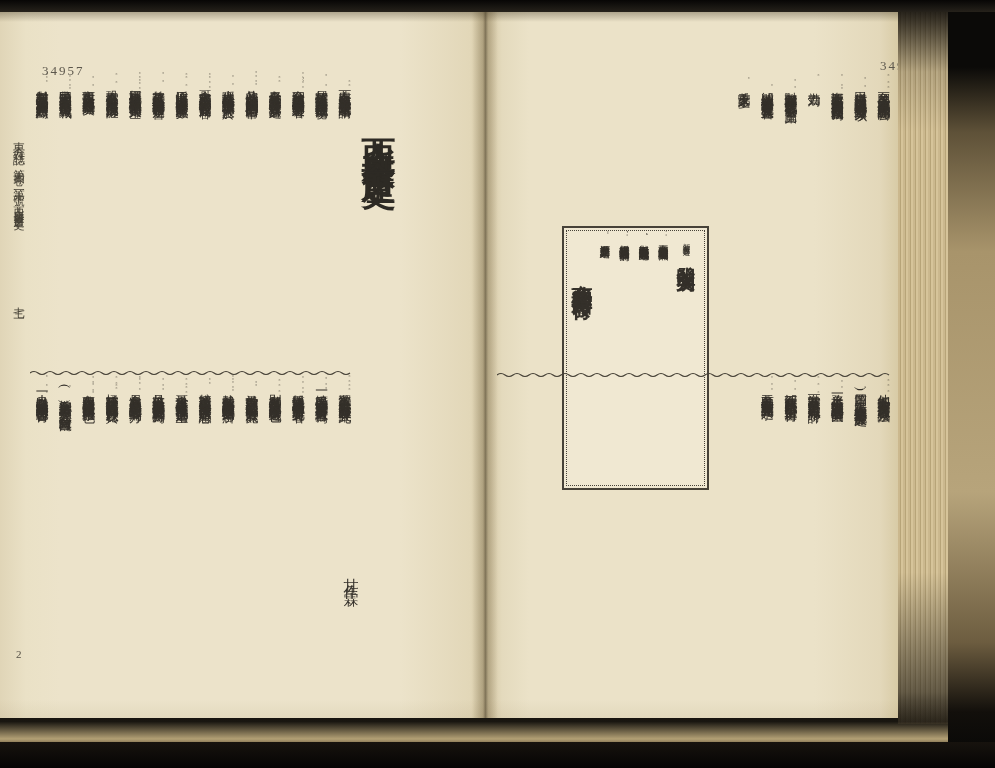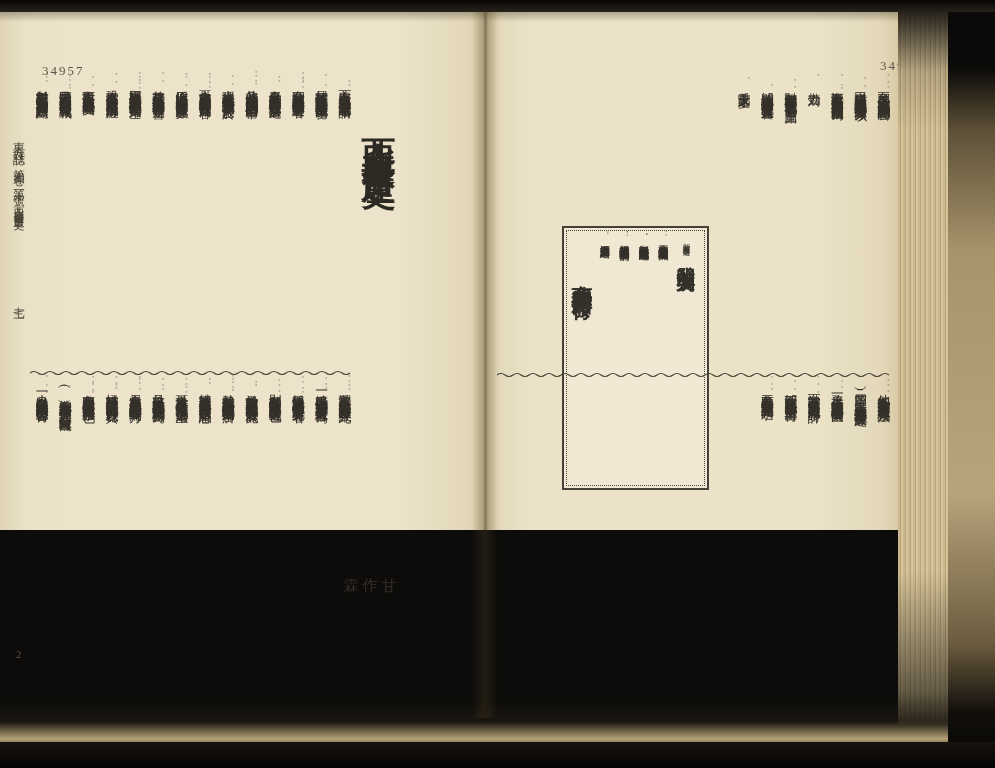--- a/index.html
+++ b/index.html
@@ -3,21 +3,21 @@
 <meta charset="utf-8">
 <style>
   html,body{margin:0;padding:0;background:#0d0c0a;}
   .stage{position:relative;width:995px;height:768px;overflow:hidden;
     font-family:"Liberation Serif","DejaVu Serif",serif;color:#34302a;}
   .band-top{position:absolute;left:0;top:0;width:995px;height:12px;
     background:linear-gradient(180deg,#070605,#26221b);}
   .band-bottom{position:absolute;left:0;top:742px;width:995px;height:26px;
     background:linear-gradient(180deg,#17130e,#050404);}
   .book{position:absolute;left:0;top:12px;width:995px;height:730px;}
-  .page{position:absolute;top:0;height:518px;}
+  .page{position:absolute;top:0;height:706px;}
   .page-left{left:0;width:484px;
     background:linear-gradient(90deg,#e0d5b7 0,#eae1c6 26px,#ece3ca 60px,#ece3ca 400px,#e2d7b8 470px,#d3c5a0 100%);}
   .page-right{left:484px;width:414px;
     background:linear-gradient(90deg,#cfc09a 0,#e4dabd 18px,#ebe2c8 45px,#ebe2c8 330px,#e3d8ba 396px,#d8cba6 100%);}
   .book::before{content:"";position:absolute;left:0;top:0;width:898px;height:10px;
     background:linear-gradient(180deg,rgba(60,50,30,.35),rgba(60,50,30,0));z-index:5;}
   .spine{position:absolute;left:472px;top:0;width:26px;height:706px;z-index:4;
     background:linear-gradient(90deg,rgba(80,65,38,0) 0,rgba(80,65,38,.28) 42%,rgba(52,42,24,.5) 52%,rgba(80,65,38,.25) 62%,rgba(80,65,38,0) 100%);}
   .fore-edge{position:absolute;left:898px;top:0;width:50px;height:712px;
     background:repeating-linear-gradient(90deg,#cbb88e 0 2px,#b7a478 2px 3px,#d6c49a 3px 5px);}

